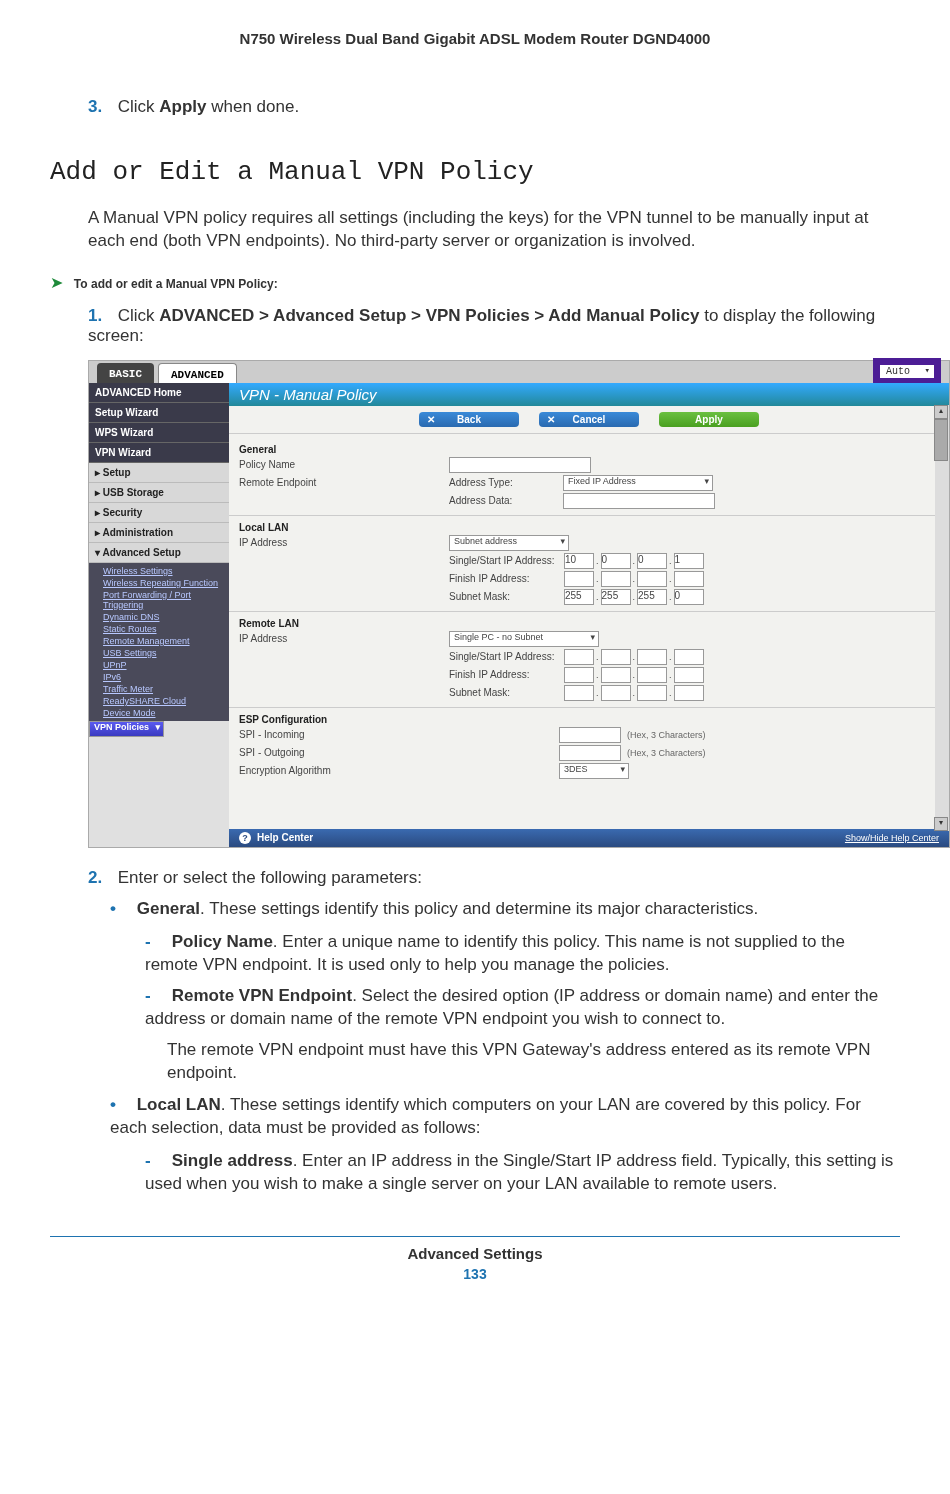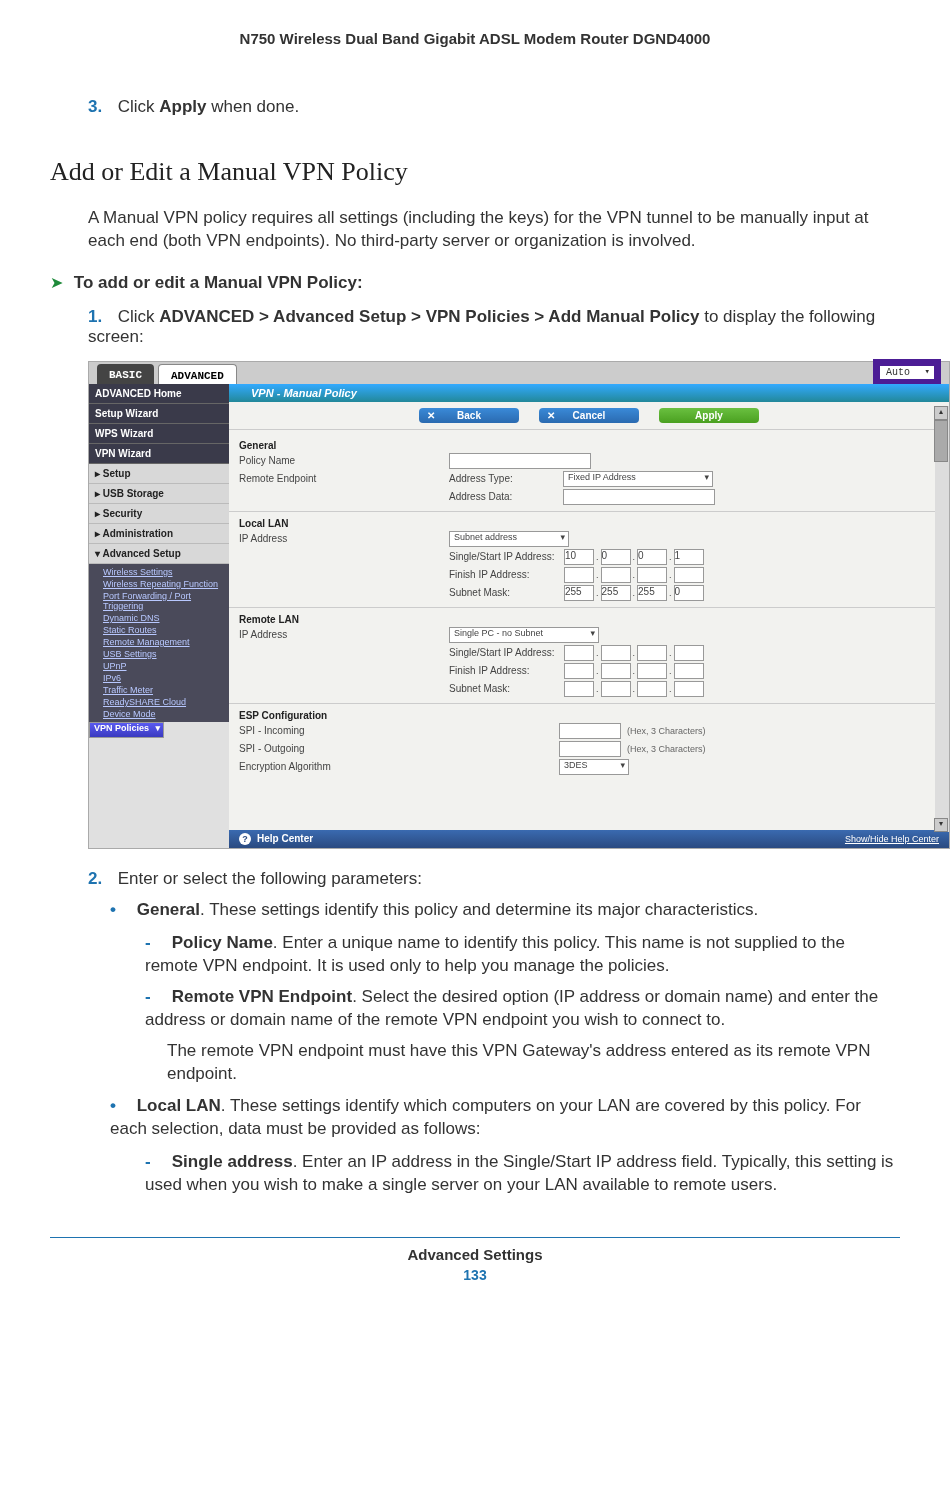--- a/index.html
+++ b/index.html
@@ -21,29 +21,29 @@
     margin-bottom: 50px;
   }
   .step-num {
     color: #1e73b0;
     font-weight: bold;
     display: inline-block;
     width: 25px;
   }
   .step-line { margin: 6px 0; font-size: 17px; }
   h2.section-heading {
-    font-family: Liberation Serif, serif;
+    font-family: Liberation Mono, monospace;
     font-weight: normal;
     font-size: 26px;
     color: #222;
     margin: 40px 0 20px 0;
   }
   .body-text { font-size: 17px; line-height: 1.35; margin: 10px 0 20px 38px; }
   .proc-arrow { color: #1e8a3a; font-size: 16px; margin-right: 6px; }
-  .proc-title { font-weight: bold; font-size: 17px; }
+  .proc-title { font-weight: bold; font-size: 12px; }
   .proc-row { margin-bottom: 14px; }
   .indent1 { margin-left: 38px; }
   .bullet-lvl1 { color: #1e73b0; font-weight: bold; display:inline-block; width: 22px; }
   .bullet-lvl2 { color: #1e73b0; font-weight: bold; display:inline-block; width: 22px; }
   .li1 { margin: 10px 0 10px 60px; font-size: 17px; line-height:1.35; }
   .li2 { margin: 8px 0 8px 95px; font-size: 17px; line-height:1.35; }
   .li2-cont { margin: 8px 0 8px 117px; font-size: 17px; line-height:1.35; }
   .footer-rule { border: none; border-top: 1px solid #1e73b0; margin: 40px 0 8px 0; }
   .footer-label { text-align: center; font-weight: bold; font-size: 15px; }
   .footer-page { text-align: center; color: #1e73b0; font-weight: bold; font-size: 14px; margin-top: 4px; }
@@ -72,21 +72,21 @@
   .auto-box { background:#fff; border:7px solid #4c1d95; padding:1px 24px 1px 6px; font-size:10px; position:relative; }
   .auto-box::after{content:"▾"; position:absolute; right:4px; top:0; font-size:9px;}
   .shot-body { display:flex; height: 464px; background:#e6e6e6; }
   .sidebar { width: 140px; background:#e0e0e0; }
   .side-dark { background:#3a3a4a; color:#fff; font-weight:bold; padding:4px 6px; border-bottom:1px solid #666; font-size:10px;}
   .side-dark.sel { background: linear-gradient(#5a5af0,#3a3ac0); }
   .side-light { background:#d8d8d8; color:#222; font-weight:bold; padding:4px 6px; border-bottom:1px solid #bbb; font-size:10px;}
   .side-sub { background:#4a4a5a; padding:2px 0 2px 14px; }
   .side-sub a { color:#b8c8ff; text-decoration: underline; display:block; font-size:9px; padding:1px 0;}
   .panel { flex:1; background:#f2f2ef; position:relative; overflow:hidden;}
-  .panel-title { background: linear-gradient(#3af,#289); color:#fff; font-style: italic; font-weight:bold; padding:3px 22px; font-size:11px;}
+  .panel-title { background: linear-gradient(#3af,#289); color:#fff; font-style: italic; font-weight:normal; padding:3px 10px; font-size:15px;}
   .btn-row { display:flex; gap:20px; justify-content:center; padding:6px 0; background:#f2f2ef; border-bottom:1px solid #ccc;}
   .pbtn { border-radius:4px; color:#fff; font-weight:bold; font-size:10px; padding:2px 0; width:100px; text-align:center; position:relative;}
   .pbtn.blue{ background: linear-gradient(#3a8ad8,#2a6ab0); }
   .pbtn.green{ background: linear-gradient(#6ac040,#4aa020); }
   .pbtn .x { position:absolute; left:8px; top:2px; font-size:10px;}
   .panel-inner { padding: 6px 10px 6px 10px; font-size:10px; color:#444; overflow-y:auto; height: calc(100% - 60px); }
   .sect-hdr { font-weight:bold; font-size:10px; margin: 4px 0 2px 0; color:#222;}
   .frow { display:flex; align-items:center; margin:2px 0; }
   .frow .lab { width: 210px; }
   .frow .rlab { width: 110px; text-align:left; margin-right:4px;}

